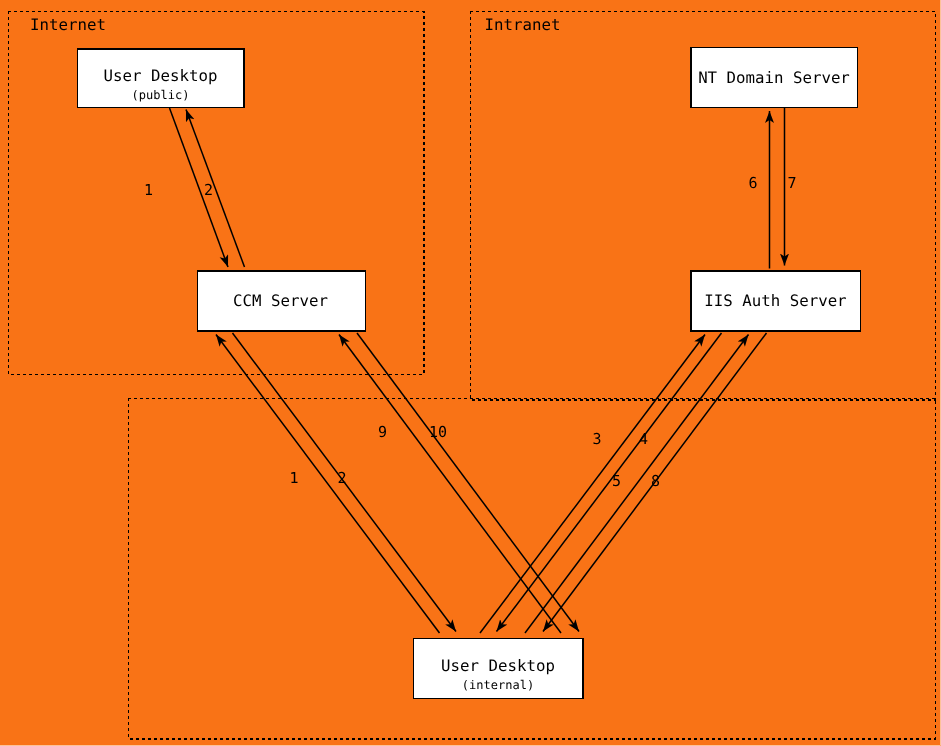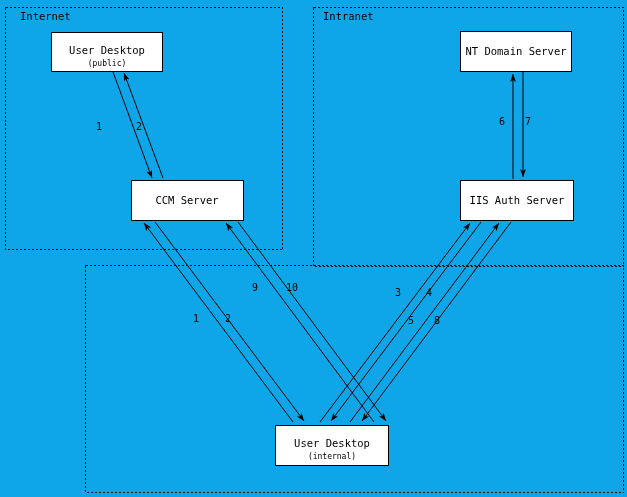--- a/index.html
+++ b/index.html
@@ -4,21 +4,21 @@
 <style>
   html, body {
     margin: 0;
     padding: 0;
     background: #ffffff;
   }
   #diagram-root {
     position: relative;
     width: 627px;
     height: 497px;
-    background: #0ea5e9;
+    background: #f97316;
     font-family: "DejaVu Sans Mono", "Liberation Mono", monospace;
     overflow: hidden;
   }
   svg.canvas {
     position: absolute;
     left: 0;
     top: 0;
     width: 627px;
     height: 497px;
   }

